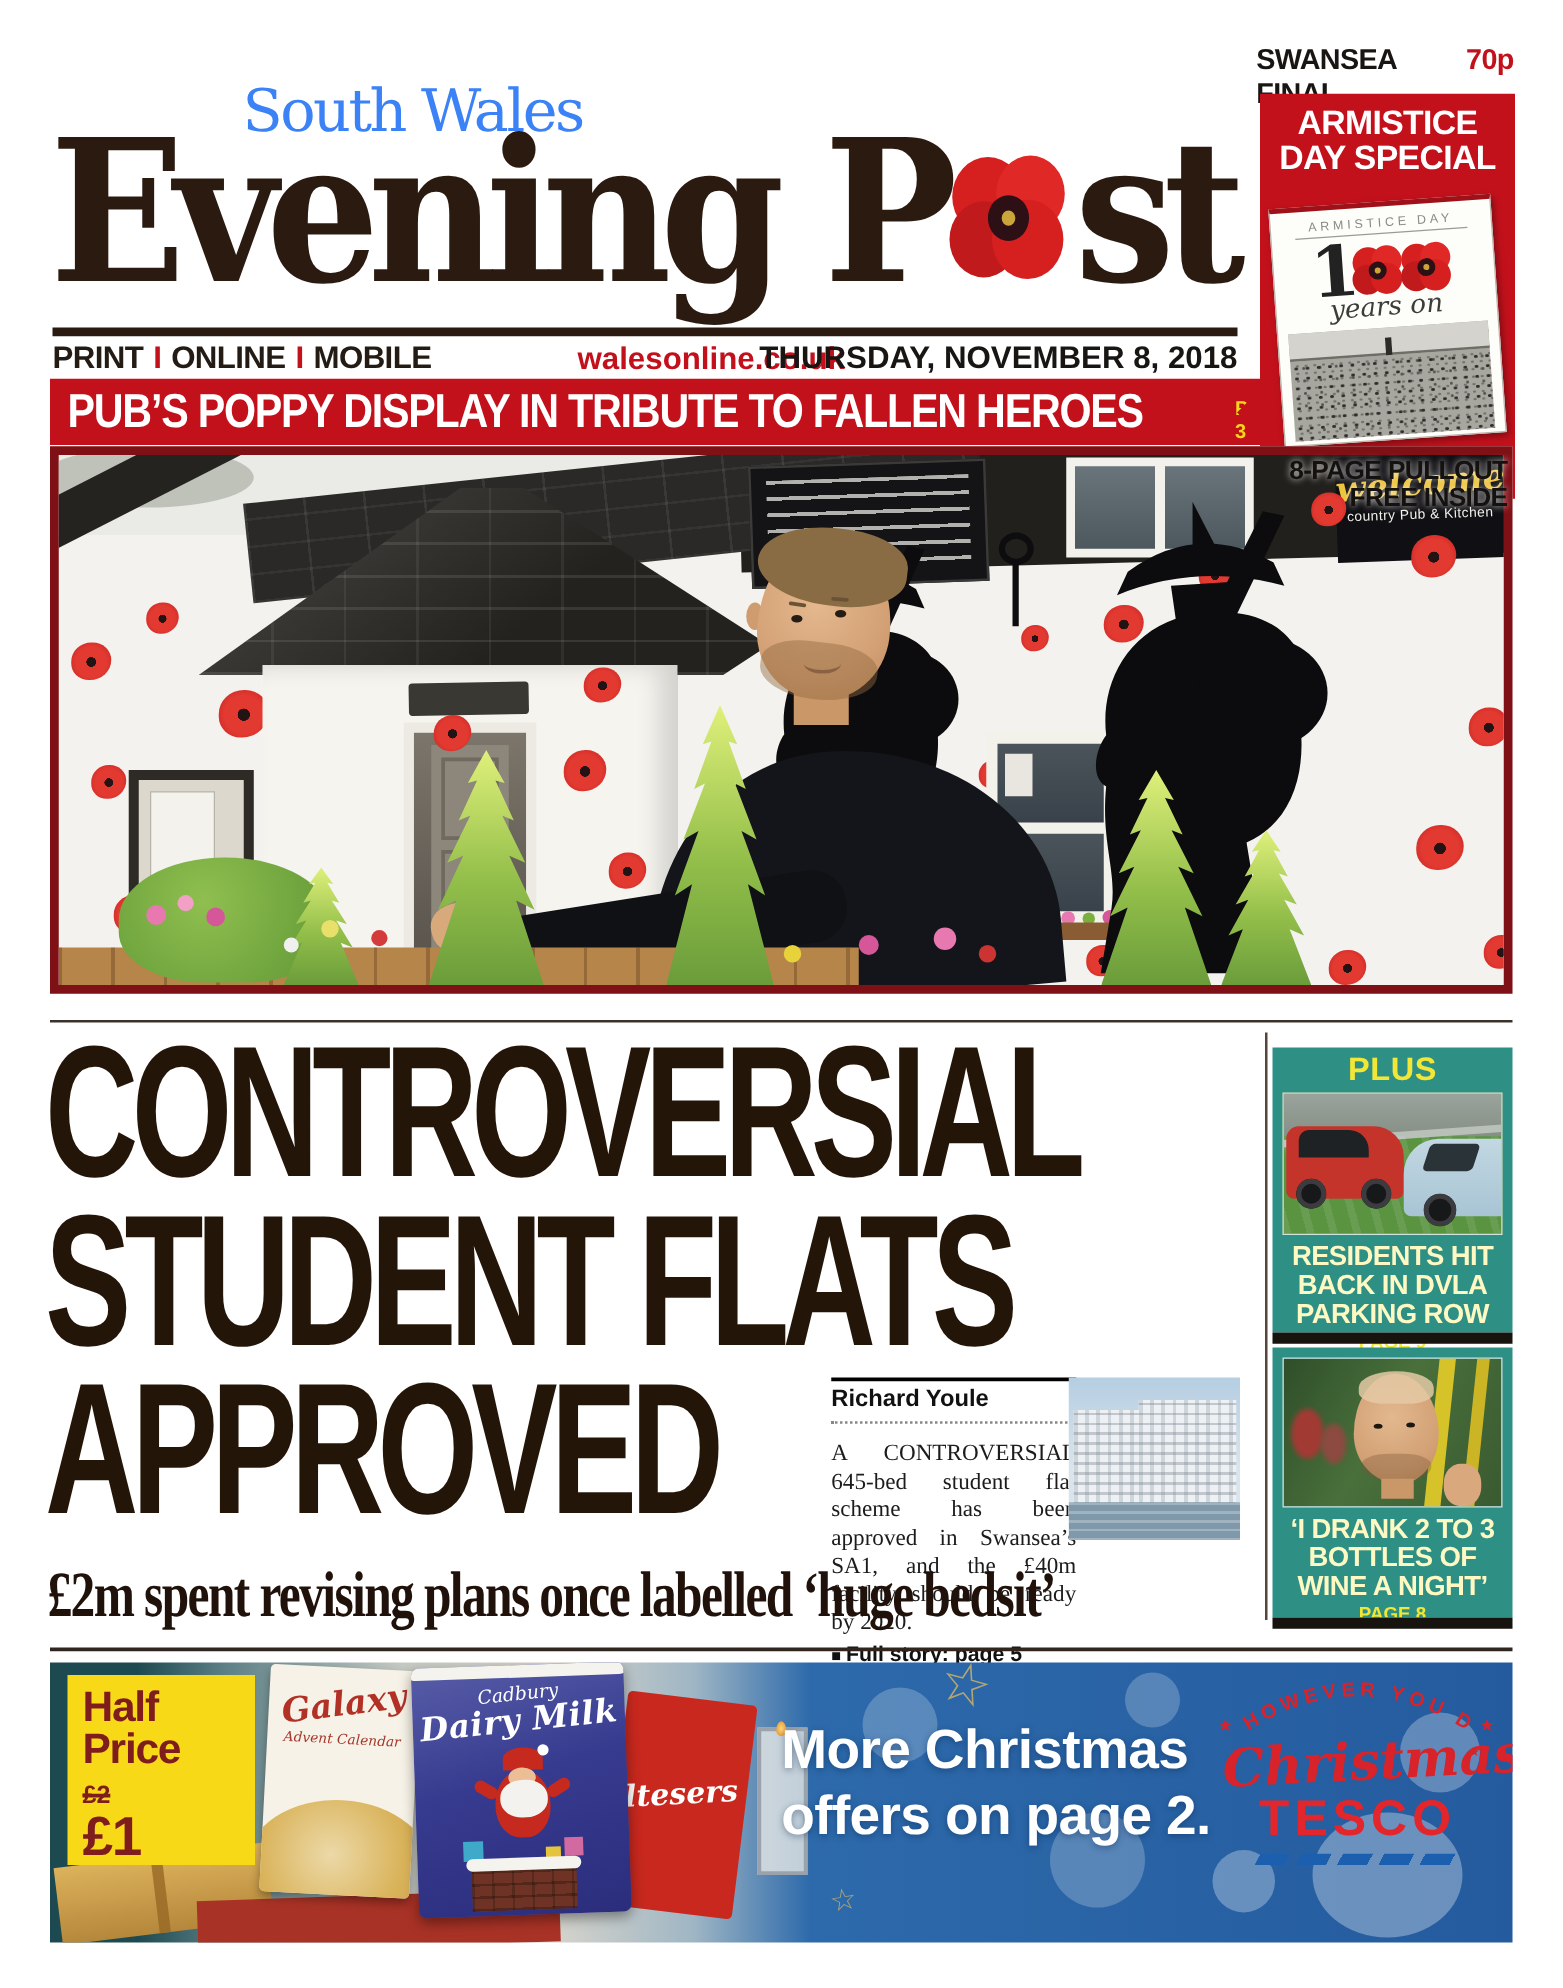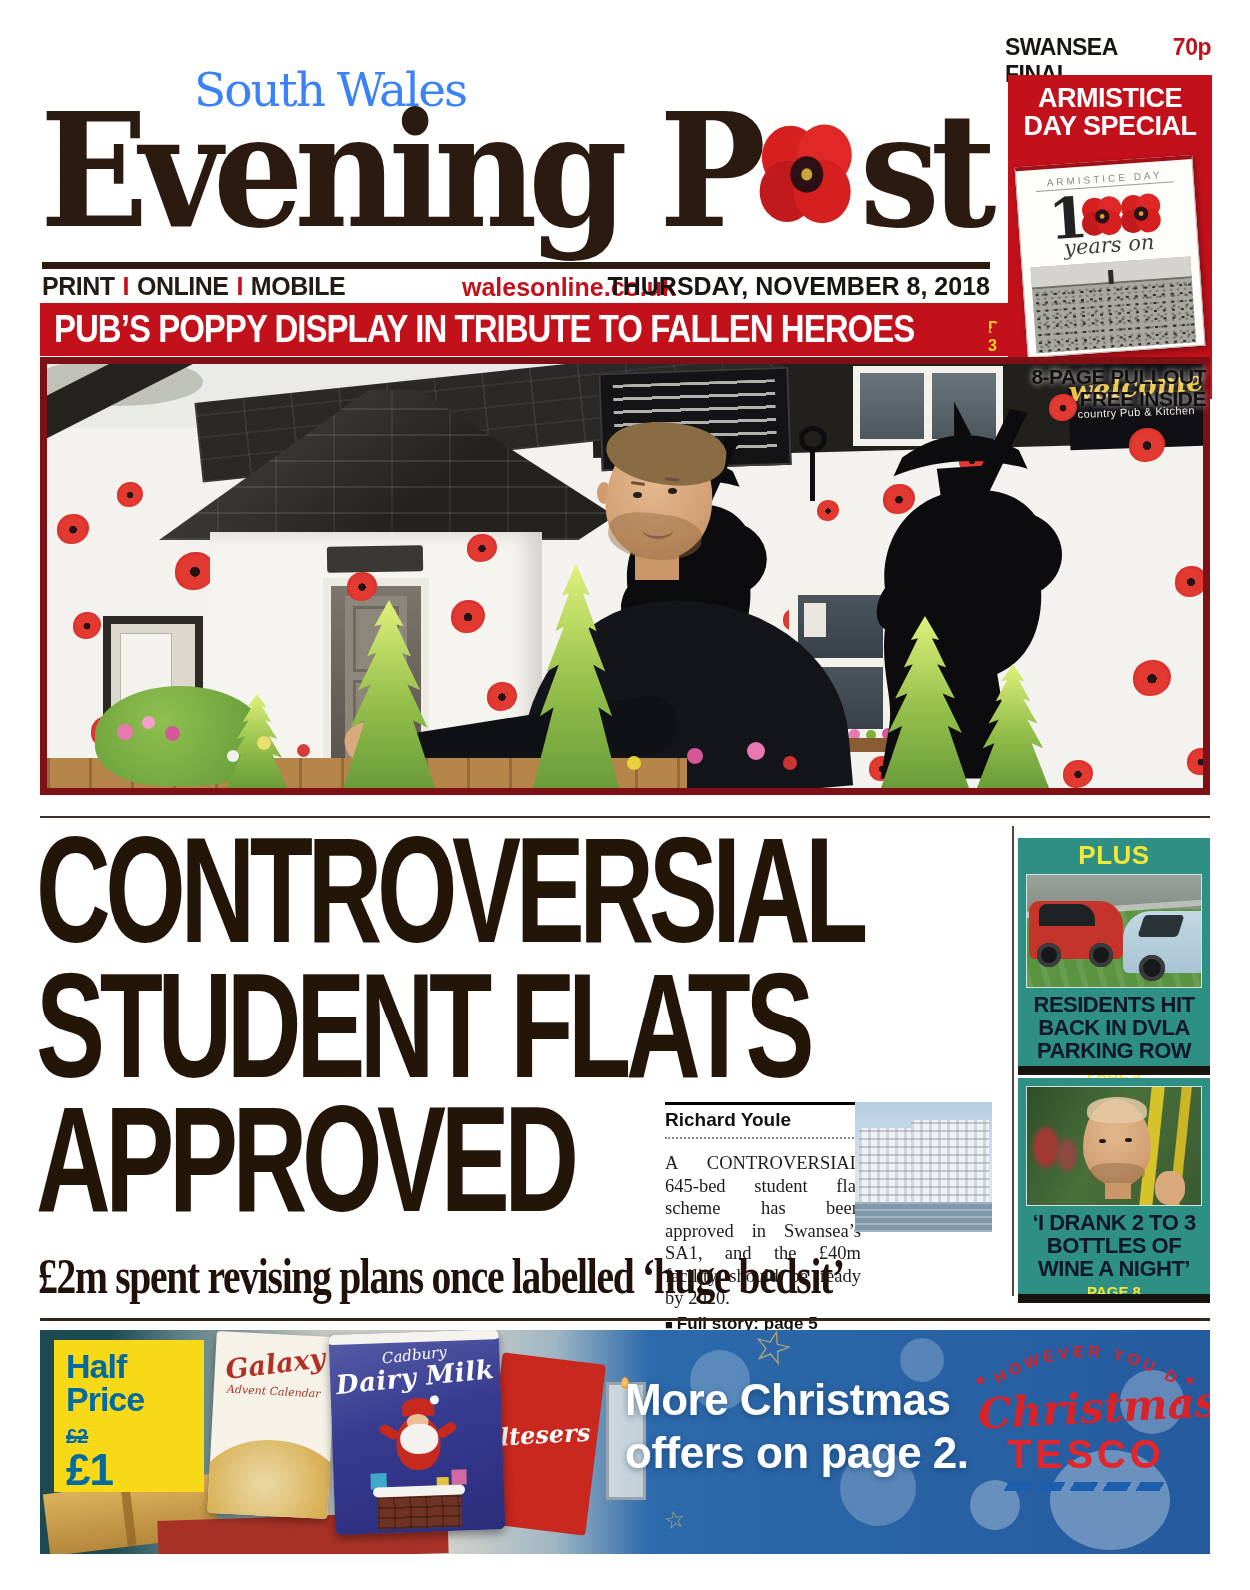--- a/index.html
+++ b/index.html
@@ -165,21 +165,21 @@
   .water{position:absolute;left:0;bottom:0;width:100%;height:30px;background:#7f99ab;
          background-image:repeating-linear-gradient(0deg,rgba(255,255,255,.25) 0 2px,transparent 2px 7px);}
   .subhead{position:absolute;left:38px;top:1246px;font-family:"Liberation Serif",serif;font-weight:bold;
          font-size:46px;letter-spacing:-1.5px;color:#20120a;transform:scale(.86,1.12);transform-origin:left top;white-space:nowrap;}
 
   
   .v-divider{position:absolute;left:1012px;top:826px;width:2px;height:470px;background:#55453a;}
   .side-box{position:absolute;left:1018px;width:192px;background:#2e8f85;text-align:center;}
   .side-plus{color:#f2e636;font-weight:bold;font-size:26px;letter-spacing:.5px;padding-top:2px;}
   .side-photo{margin:3px 8px 0;height:112px;position:relative;overflow:hidden;border:1px solid #cfe3df;}
-  .side-head{color:#0f172a;font-weight:bold;font-size:22px;line-height:1.04;margin:6px 4px 0;letter-spacing:-.5px;}
+  .side-head{color:#fef9c3;font-weight:bold;font-size:22px;line-height:1.04;margin:6px 4px 0;letter-spacing:-.5px;}
   .side-pref{color:#f2e636;font-weight:bold;font-size:15px;margin-top:2px;padding-bottom:4px;}
   .side-bar{position:absolute;left:1018px;width:192px;height:9px;background:#17130e;}
   
   .cars{background:#5a9440;}
   .cars .road{position:absolute;left:0;top:0;width:100%;height:34px;background:linear-gradient(#9aa39c,#879085);}
   .cars .curb{position:absolute;left:-6px;top:30px;width:120%;height:6px;background:#b9c0b8;transform:rotate(-4deg);}
   .cars .grass{position:absolute;inset:34px 0 0 0;
         background:repeating-linear-gradient(75deg,rgba(255,255,255,.09) 0 6px,transparent 6px 18px);}
   .car-red{position:absolute;left:2px;top:26px;width:94px;height:58px;background:#c5342b;border-radius:10px 24px 6px 6px;}
   .car-red .win{position:absolute;left:10px;top:3px;width:56px;height:22px;background:#1e2224;border-radius:8px 16px 0 0;}
@@ -204,21 +204,21 @@
 
   
   .ad-rule{position:absolute;left:40px;top:1318px;width:1170px;height:3px;background:#2f2620;}
   .ad{position:absolute;left:40px;top:1330px;width:1170px;height:224px;overflow:hidden;
       background:linear-gradient(90deg,#1d4a50 0%,#1d4a50 6%,#5d8086 12%,#c4c9c2 24%,#d8d5cc 34%,#9fb6c4 44%,#2d6aab 52%,#245b9e 100%);}
   .gift-gold{position:absolute;left:6px;bottom:8px;width:170px;height:62px;transform:rotate(-7deg);
       background:linear-gradient(#dcb25c,#b5873b);}
   .gift-gold:after{content:"";position:absolute;left:46%;top:0;width:9px;height:100%;background:rgba(150,104,36,.8);}
   .gift-red{position:absolute;left:118px;bottom:-4px;width:290px;height:42px;background:#a93226;transform:rotate(-2deg);}
   .bauble{position:absolute;border-radius:50%;background:radial-gradient(circle at 35% 30%,#c8545e,#7e1d27);}
-  .halfprice{position:absolute;left:14px;top:10px;width:150px;height:152px;background:#f7d917;color:#0369a1;
+  .halfprice{position:absolute;left:14px;top:10px;width:150px;height:152px;background:#f7d917;color:#7f1d1d;
       padding:10px 12px;box-sizing:border-box;z-index:3;}
   .hp-title{font-weight:bold;font-size:34px;line-height:.98;letter-spacing:-1px;}
   .hp-was{font-weight:bold;font-size:20px;text-decoration:line-through;text-decoration-thickness:3px;margin-top:8px;}
   .hp-now{font-weight:bold;font-size:44px;line-height:1;letter-spacing:-1px;}
   .galaxy{position:absolute;left:172px;top:4px;width:120px;height:182px;background:#f7f2e7;border-radius:4px;
       transform:rotate(3deg);box-shadow:0 4px 8px rgba(0,0,0,.35);z-index:2;text-align:center;overflow:hidden;}
   .galaxy-brand{font-family:"DejaVu Serif",serif;font-style:italic;font-weight:bold;font-size:27px;color:#b23127;
       transform:rotate(-10deg);margin-top:14px;}
   .galaxy-sub{font-family:"DejaVu Serif",serif;font-style:italic;font-size:11px;color:#a5372c;margin-top:6px;}
   .galaxy:after{content:"";position:absolute;left:-12px;bottom:-34px;width:150px;height:110px;border-radius:50%;

